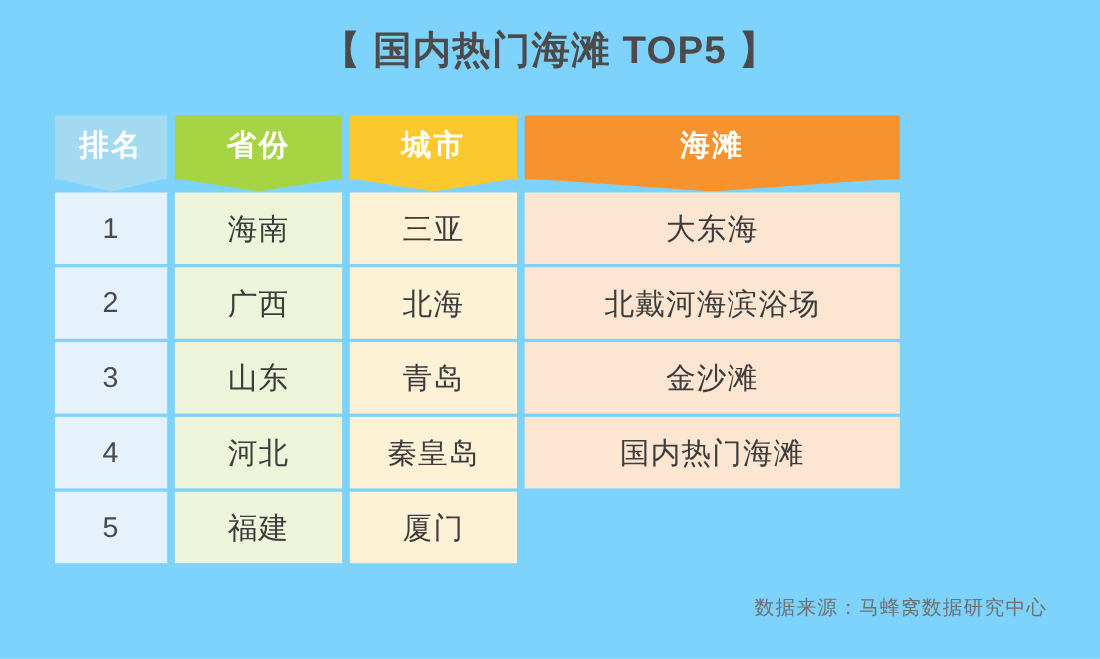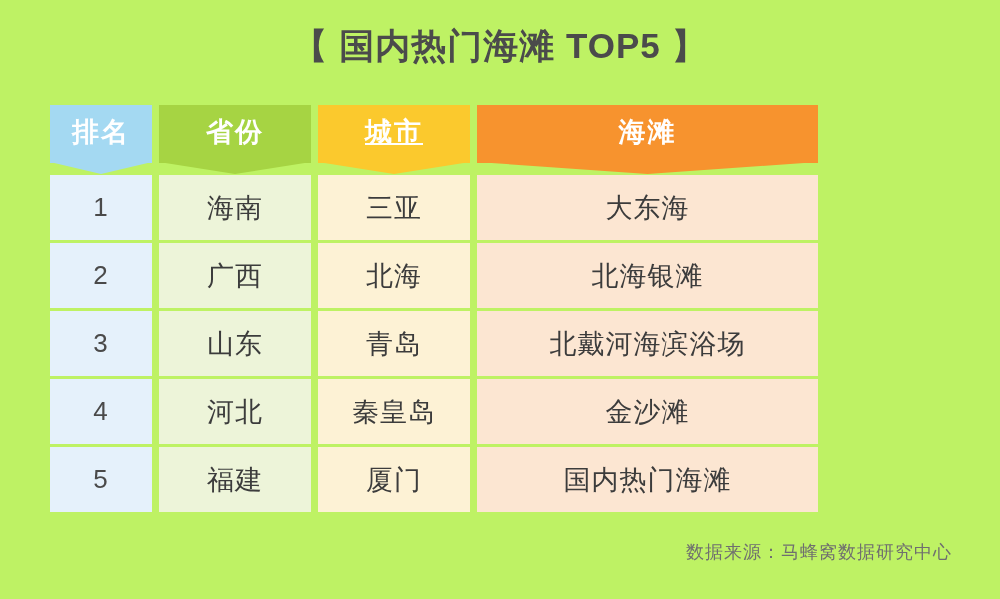--- a/index.html
+++ b/index.html
@@ -5,21 +5,21 @@
   html,body{margin:0;padding:0;}
   body{
     width:1000px;height:599px;
     background:#ffffff;
     font-family:"Liberation Sans","DejaVu Sans",sans-serif;
     overflow:hidden;
     position:relative;
   }
   #page{
     position:absolute;inset:0;
-    background:#bef264;
+    background:#7dd3fc;
   }
 
   
   .title{
     position:absolute;
     left:0;right:0;top:22px;
     text-align:center;
     font-size:35px;
     font-weight:bold;
     color:#4b4b4b;
@@ -61,21 +61,21 @@
   .th .notch{
     position:absolute;
     left:0;right:0;bottom:-11px;
     height:12px;
     display:block;
   }
   .th .notch svg{display:block;width:100%;height:12px;}
 
   .th-rank{width:102px;background:#a4d9f2;}
   .th-prov{width:152px;background:#a6d443;justify-content:center;}
-  .th-city{width:152px;background:#fbc92d;text-decoration:underline;}
+  .th-city{width:152px;background:#fbc92d;}
   .th-beach{flex:1;background:#f7932e;}
 
   
   .tbody{
     display:flex;
     margin-top:12px;
     gap:7px;
   }
   .col{
     display:flex;
@@ -178,21 +178,20 @@
       <div class="col col-city">
         <div class="cell">三亚</div>
         <div class="cell">北海</div>
         <div class="cell">青岛</div>
         <div class="cell">秦皇岛</div>
         <div class="cell">厦门</div>
       </div>
 
       <div class="col col-beach">
         <div class="cell">大东海</div>
-        <div class="cell">北海银滩</div>
         <div class="cell">北戴河海滨浴场</div>
         <div class="cell">金沙滩</div>
         <div class="cell">国内热门海滩</div>
       </div>
 
     </div>
   </div>
 
   <div class="source">数据来源：马蜂窝数据研究中心</div>
 

